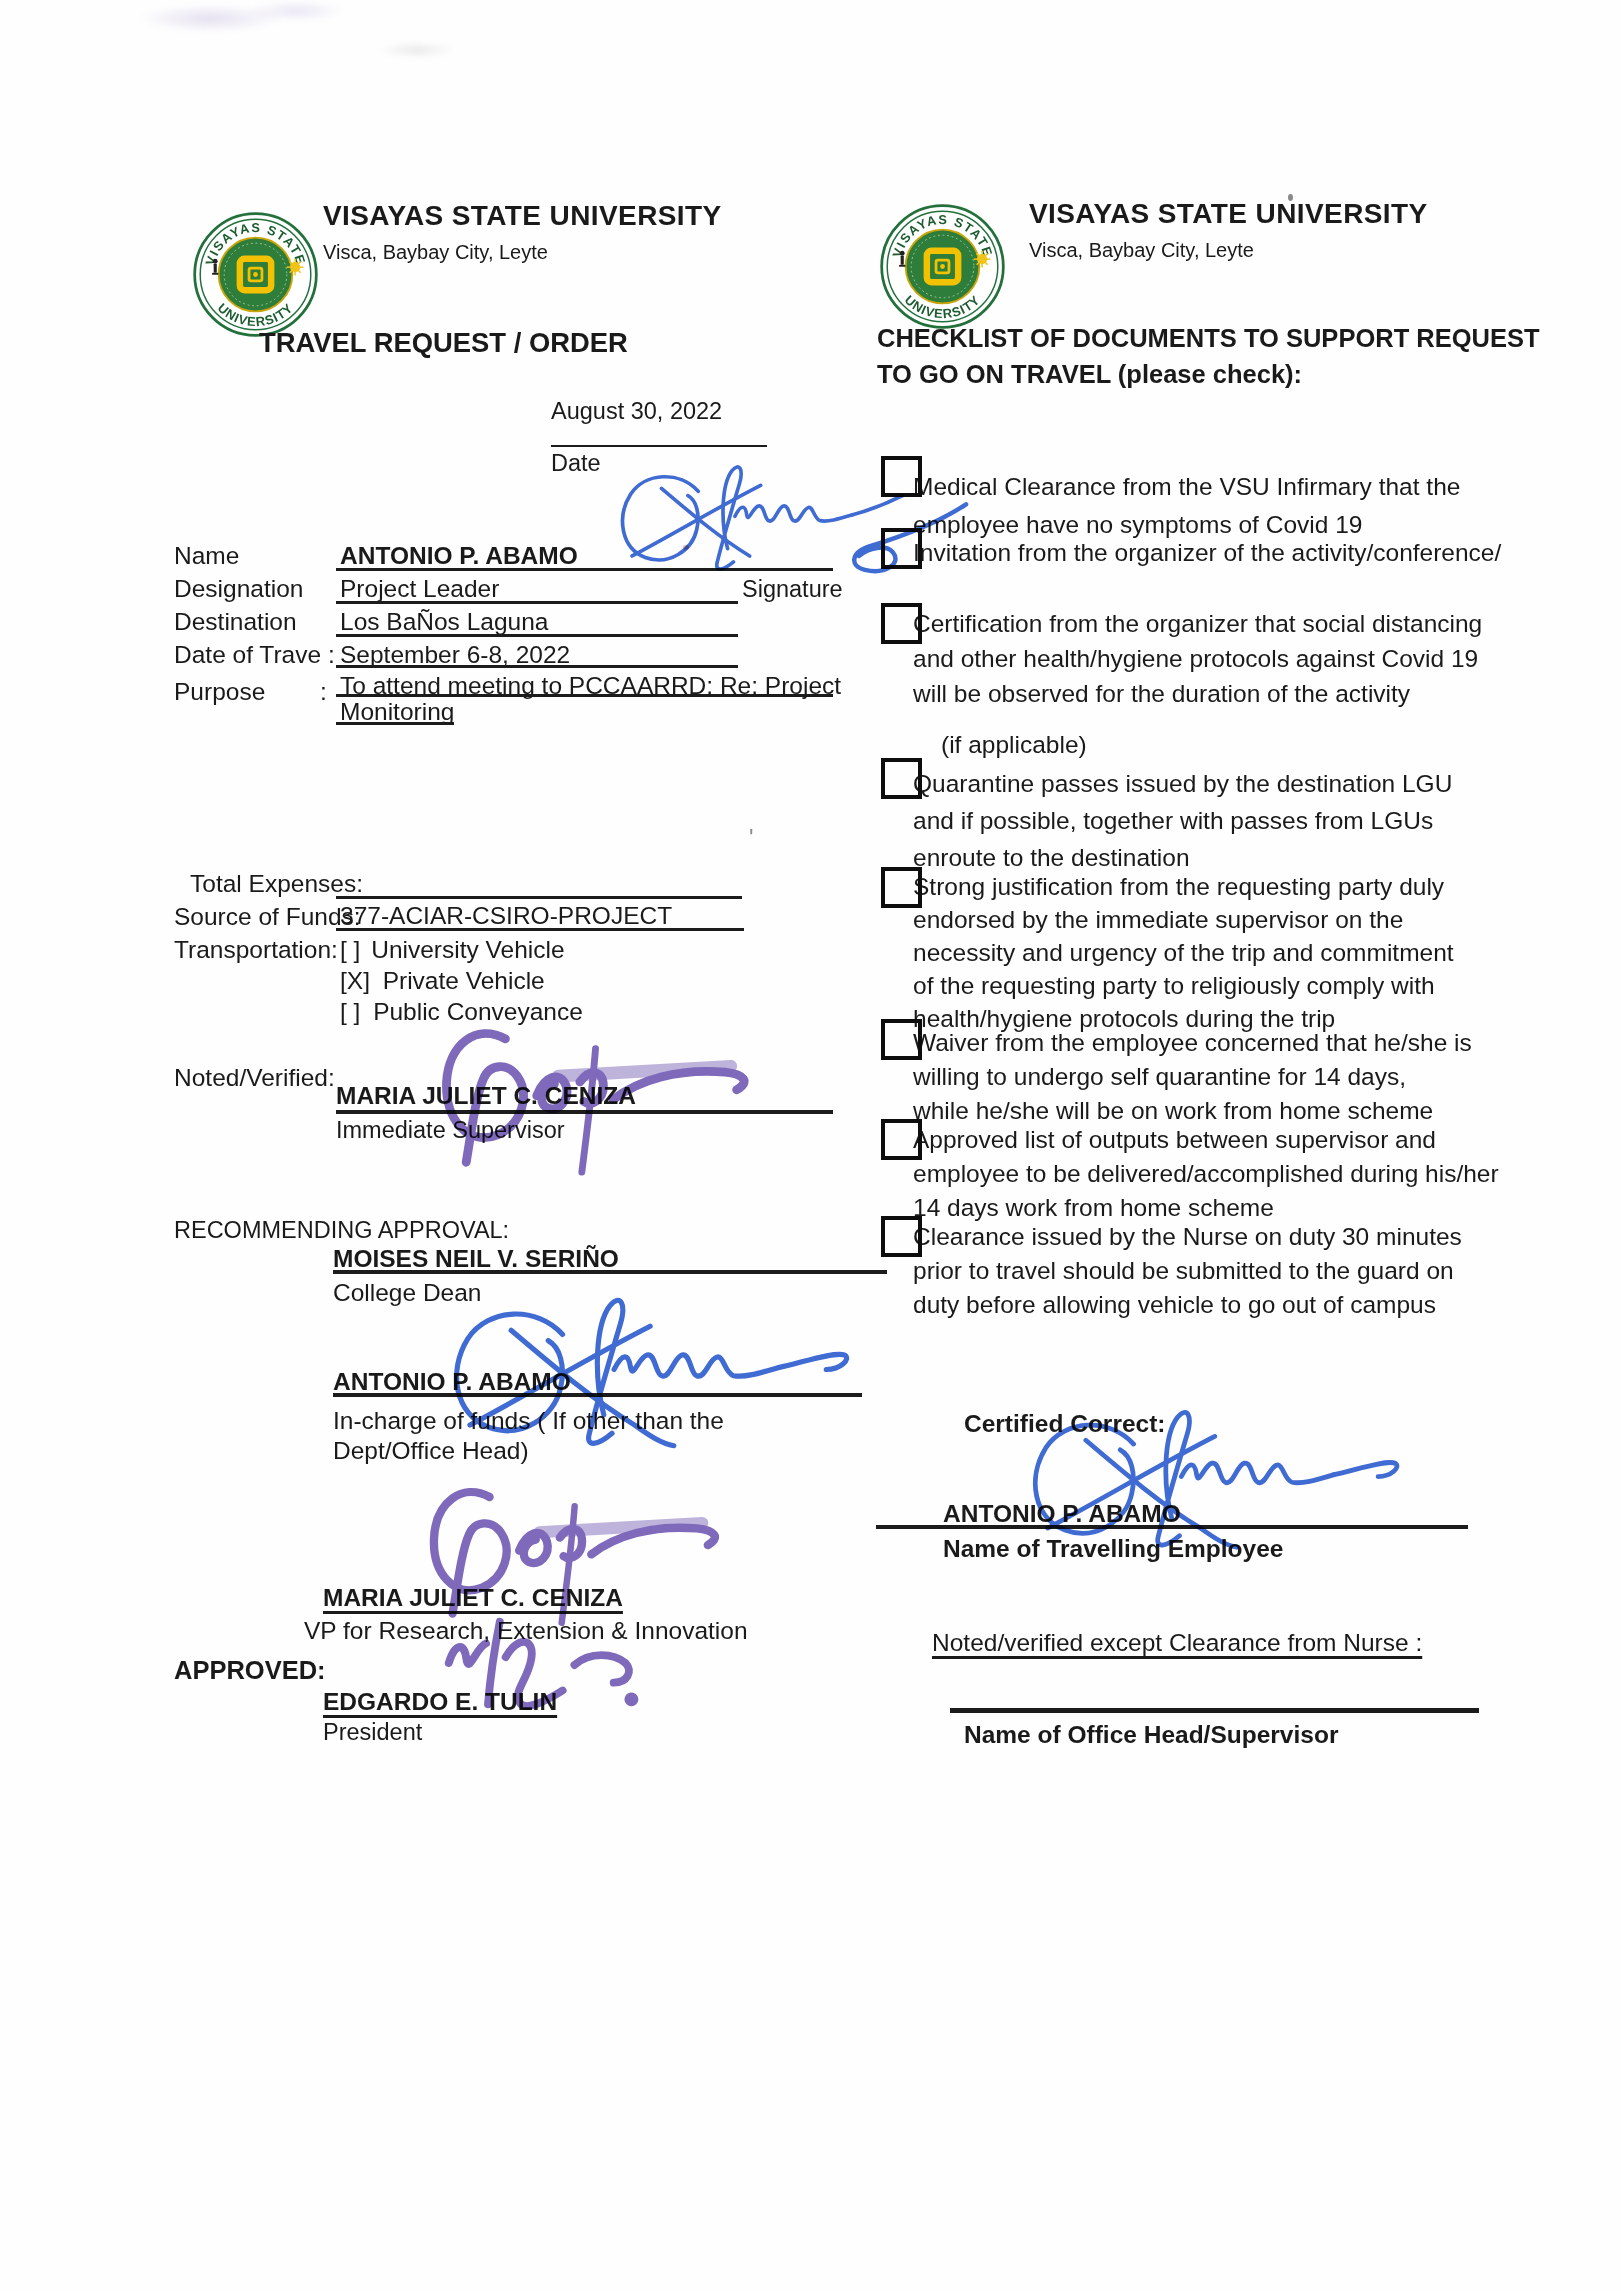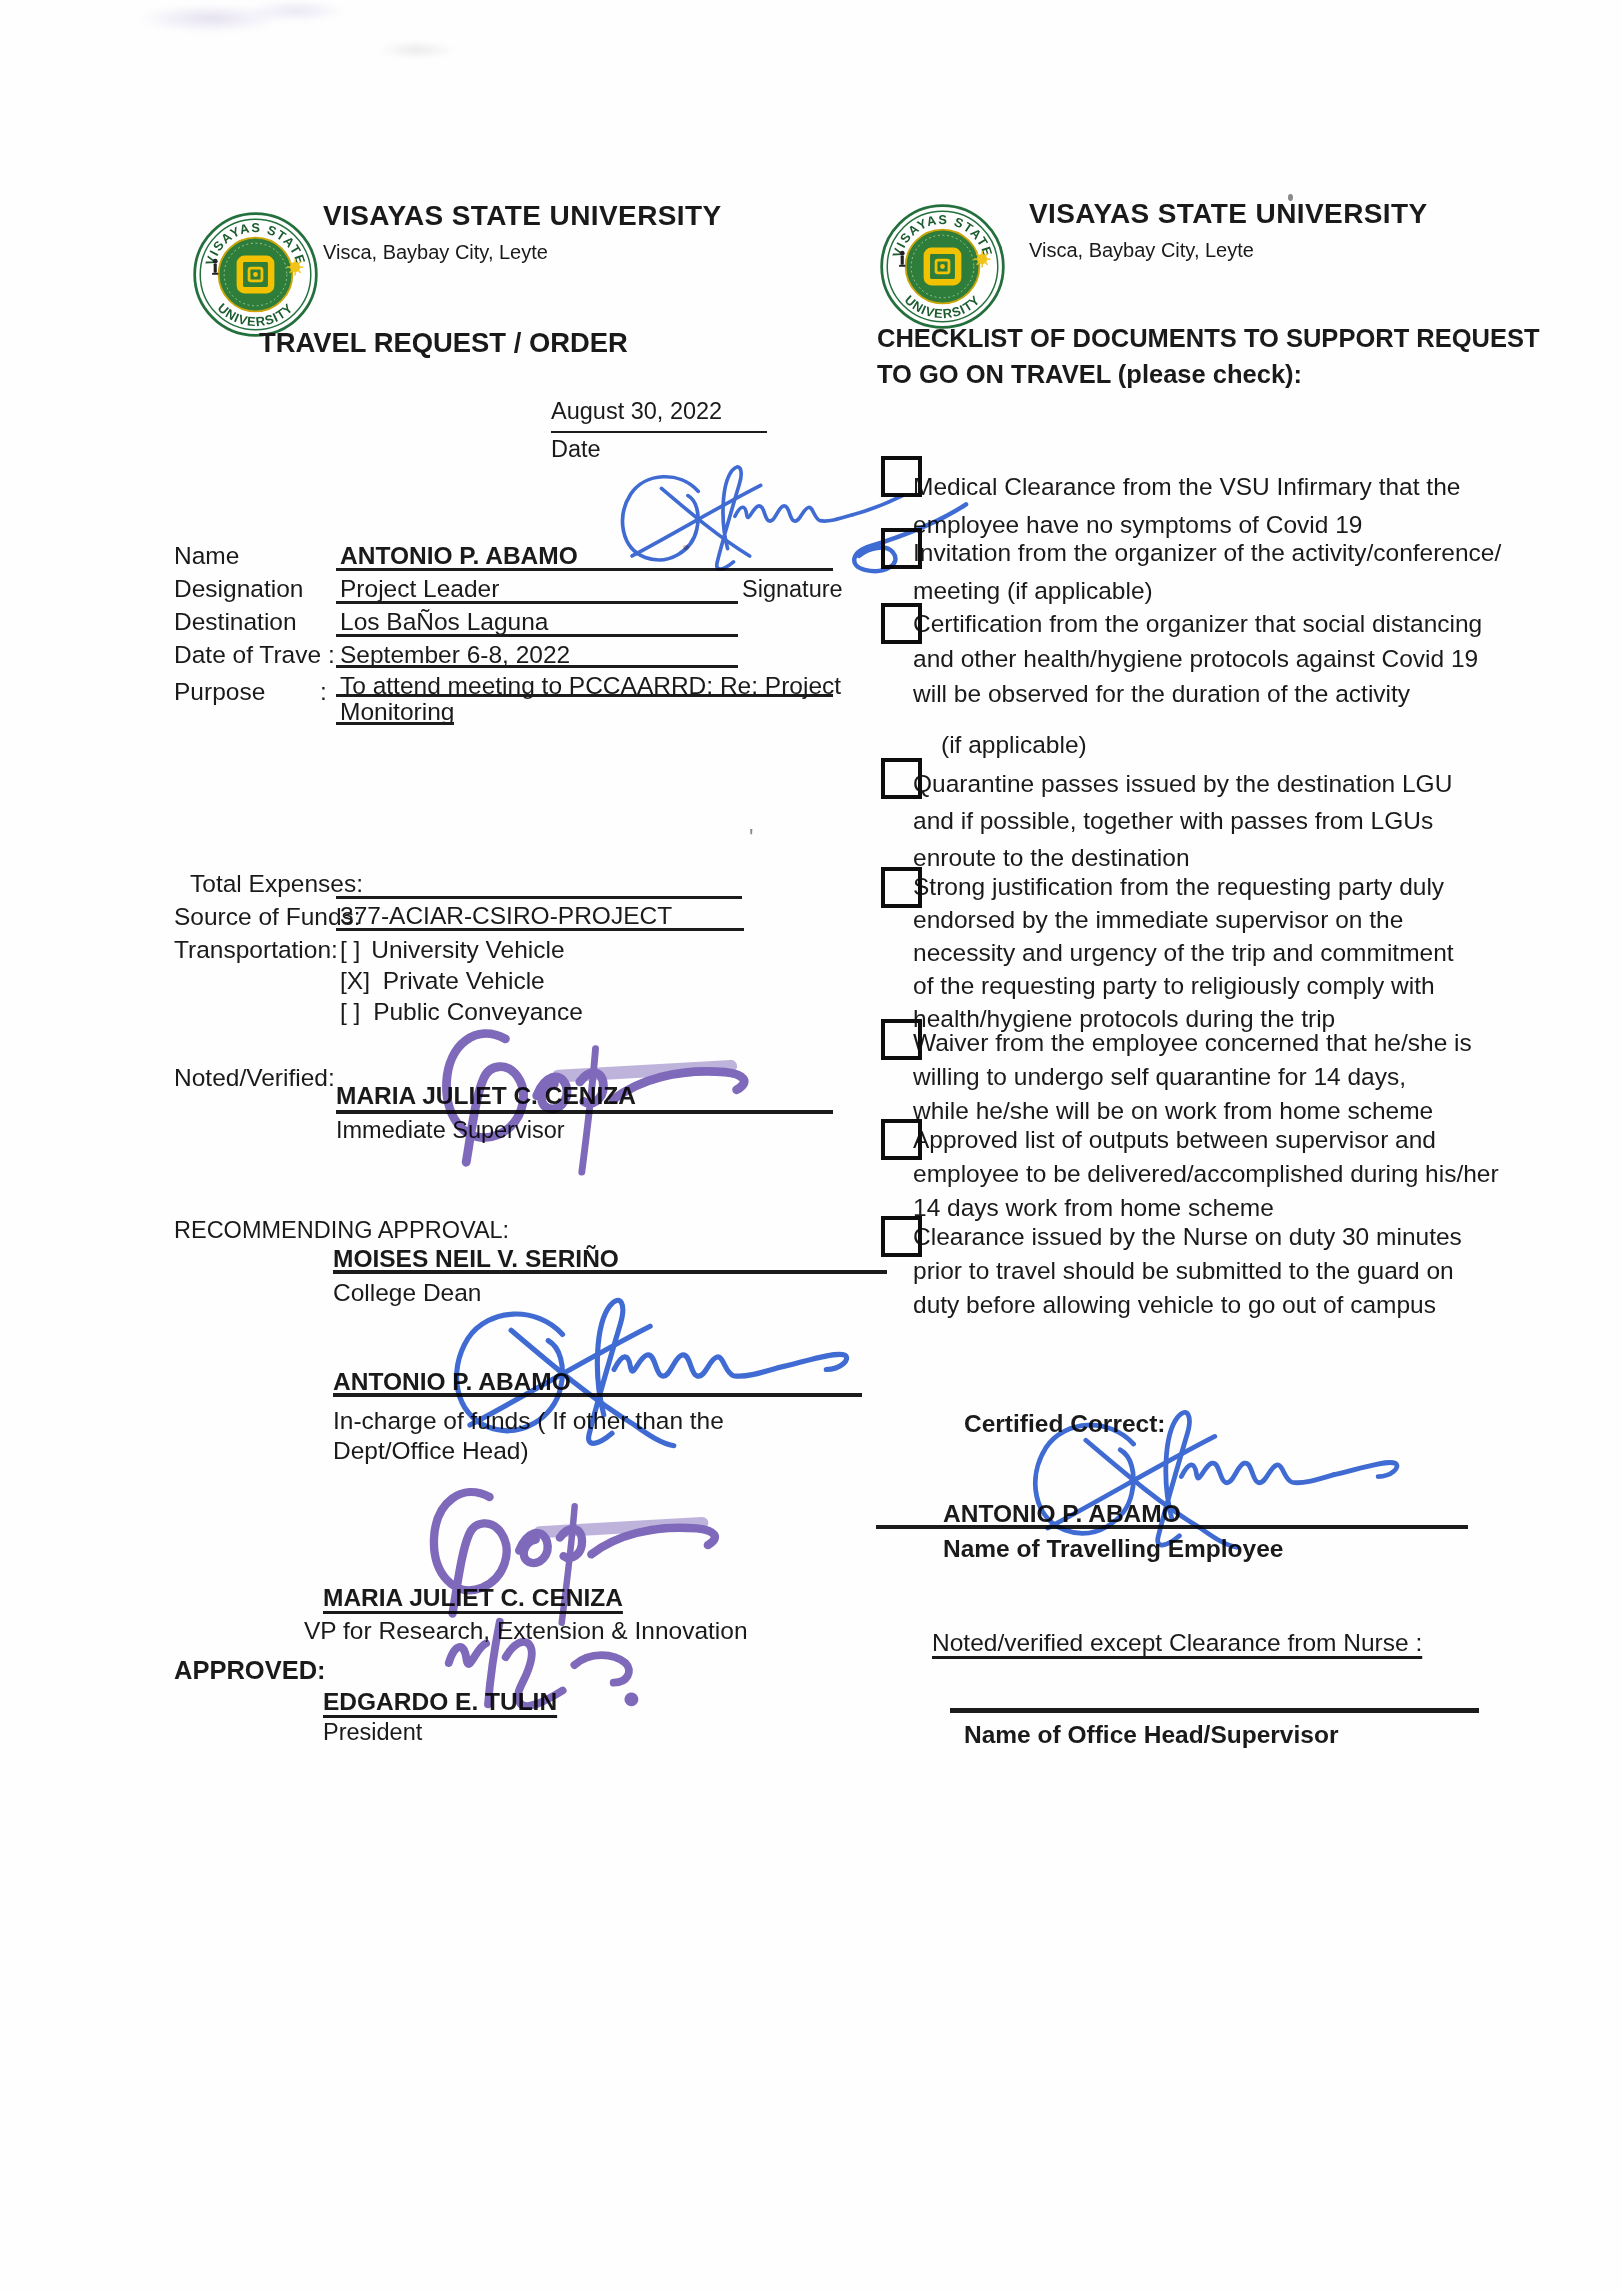--- a/index.html
+++ b/index.html
@@ -81,21 +81,21 @@
     </svg>
 
   <div class="abs ctr" style="left:323px;top:200px;width:533px">
     <div class="b f29">VISAYAS STATE UNIVERSITY</div>
     <div class="f21" style="margin-top:8.8px">Visca, Baybay City, Leyte</div>
   </div>
 
   <div class="abs ctr b f28" style="left:259px;top:327px;width:529px">TRAVEL REQUEST / ORDER</div>
 
   <div class="abs ctr" style="left:551px;top:398px;width:216px">
-    <div class="f24" style="border-bottom:2.9px solid #1c1c1c;padding-bottom:6px">August 30, 2022</div>
+    <div class="f24" style="border-bottom:2.9px solid #1c1c1c;padding-bottom:20px">August 30, 2022</div>
     <div class="f24" style="margin-top:2.9px">Date</div>
   </div>
 
   <div class="abs f25" style="left:174px;top:542px">
     <span>Name</span>
     <span class="b" style="position:absolute;left:166px;top:0;white-space:nowrap">ANTONIO P. ABAMO</span>
   </div>
   <div class="uline" style="left:336px;top:568px;width:497px"></div>
 
   <div class="abs f25" style="left:174px;top:575px">
@@ -188,21 +188,20 @@
     <div class="cbox" style="top:-11.8px"></div>
     <div class="ctext" style="line-height:38px">
       <span>Medical Clearance from the VSU Infirmary that the</span>
       <span>employee have no symptoms of Covid 19</span>
     </div>
   </div>
   <div class="citem" style="top:534px">
     <div class="cbox" style="top:-5.9px"></div>
     <div class="ctext" style="line-height:38px">
       <span>Invitation from the organizer of the activity/conference/</span>
-      <span>meeting (if applicable)</span>
     </div>
   </div>
   <div class="citem" style="top:606px">
     <div class="cbox" style="top:-2.9px"></div>
     <div class="ctext" style="line-height:35px">
       <span>Certification from the organizer that social distancing</span>
       <span>and other health/hygiene protocols against Covid 19</span>
       <span>will be observed for the duration of the activity</span>
     </div>
   </div>

